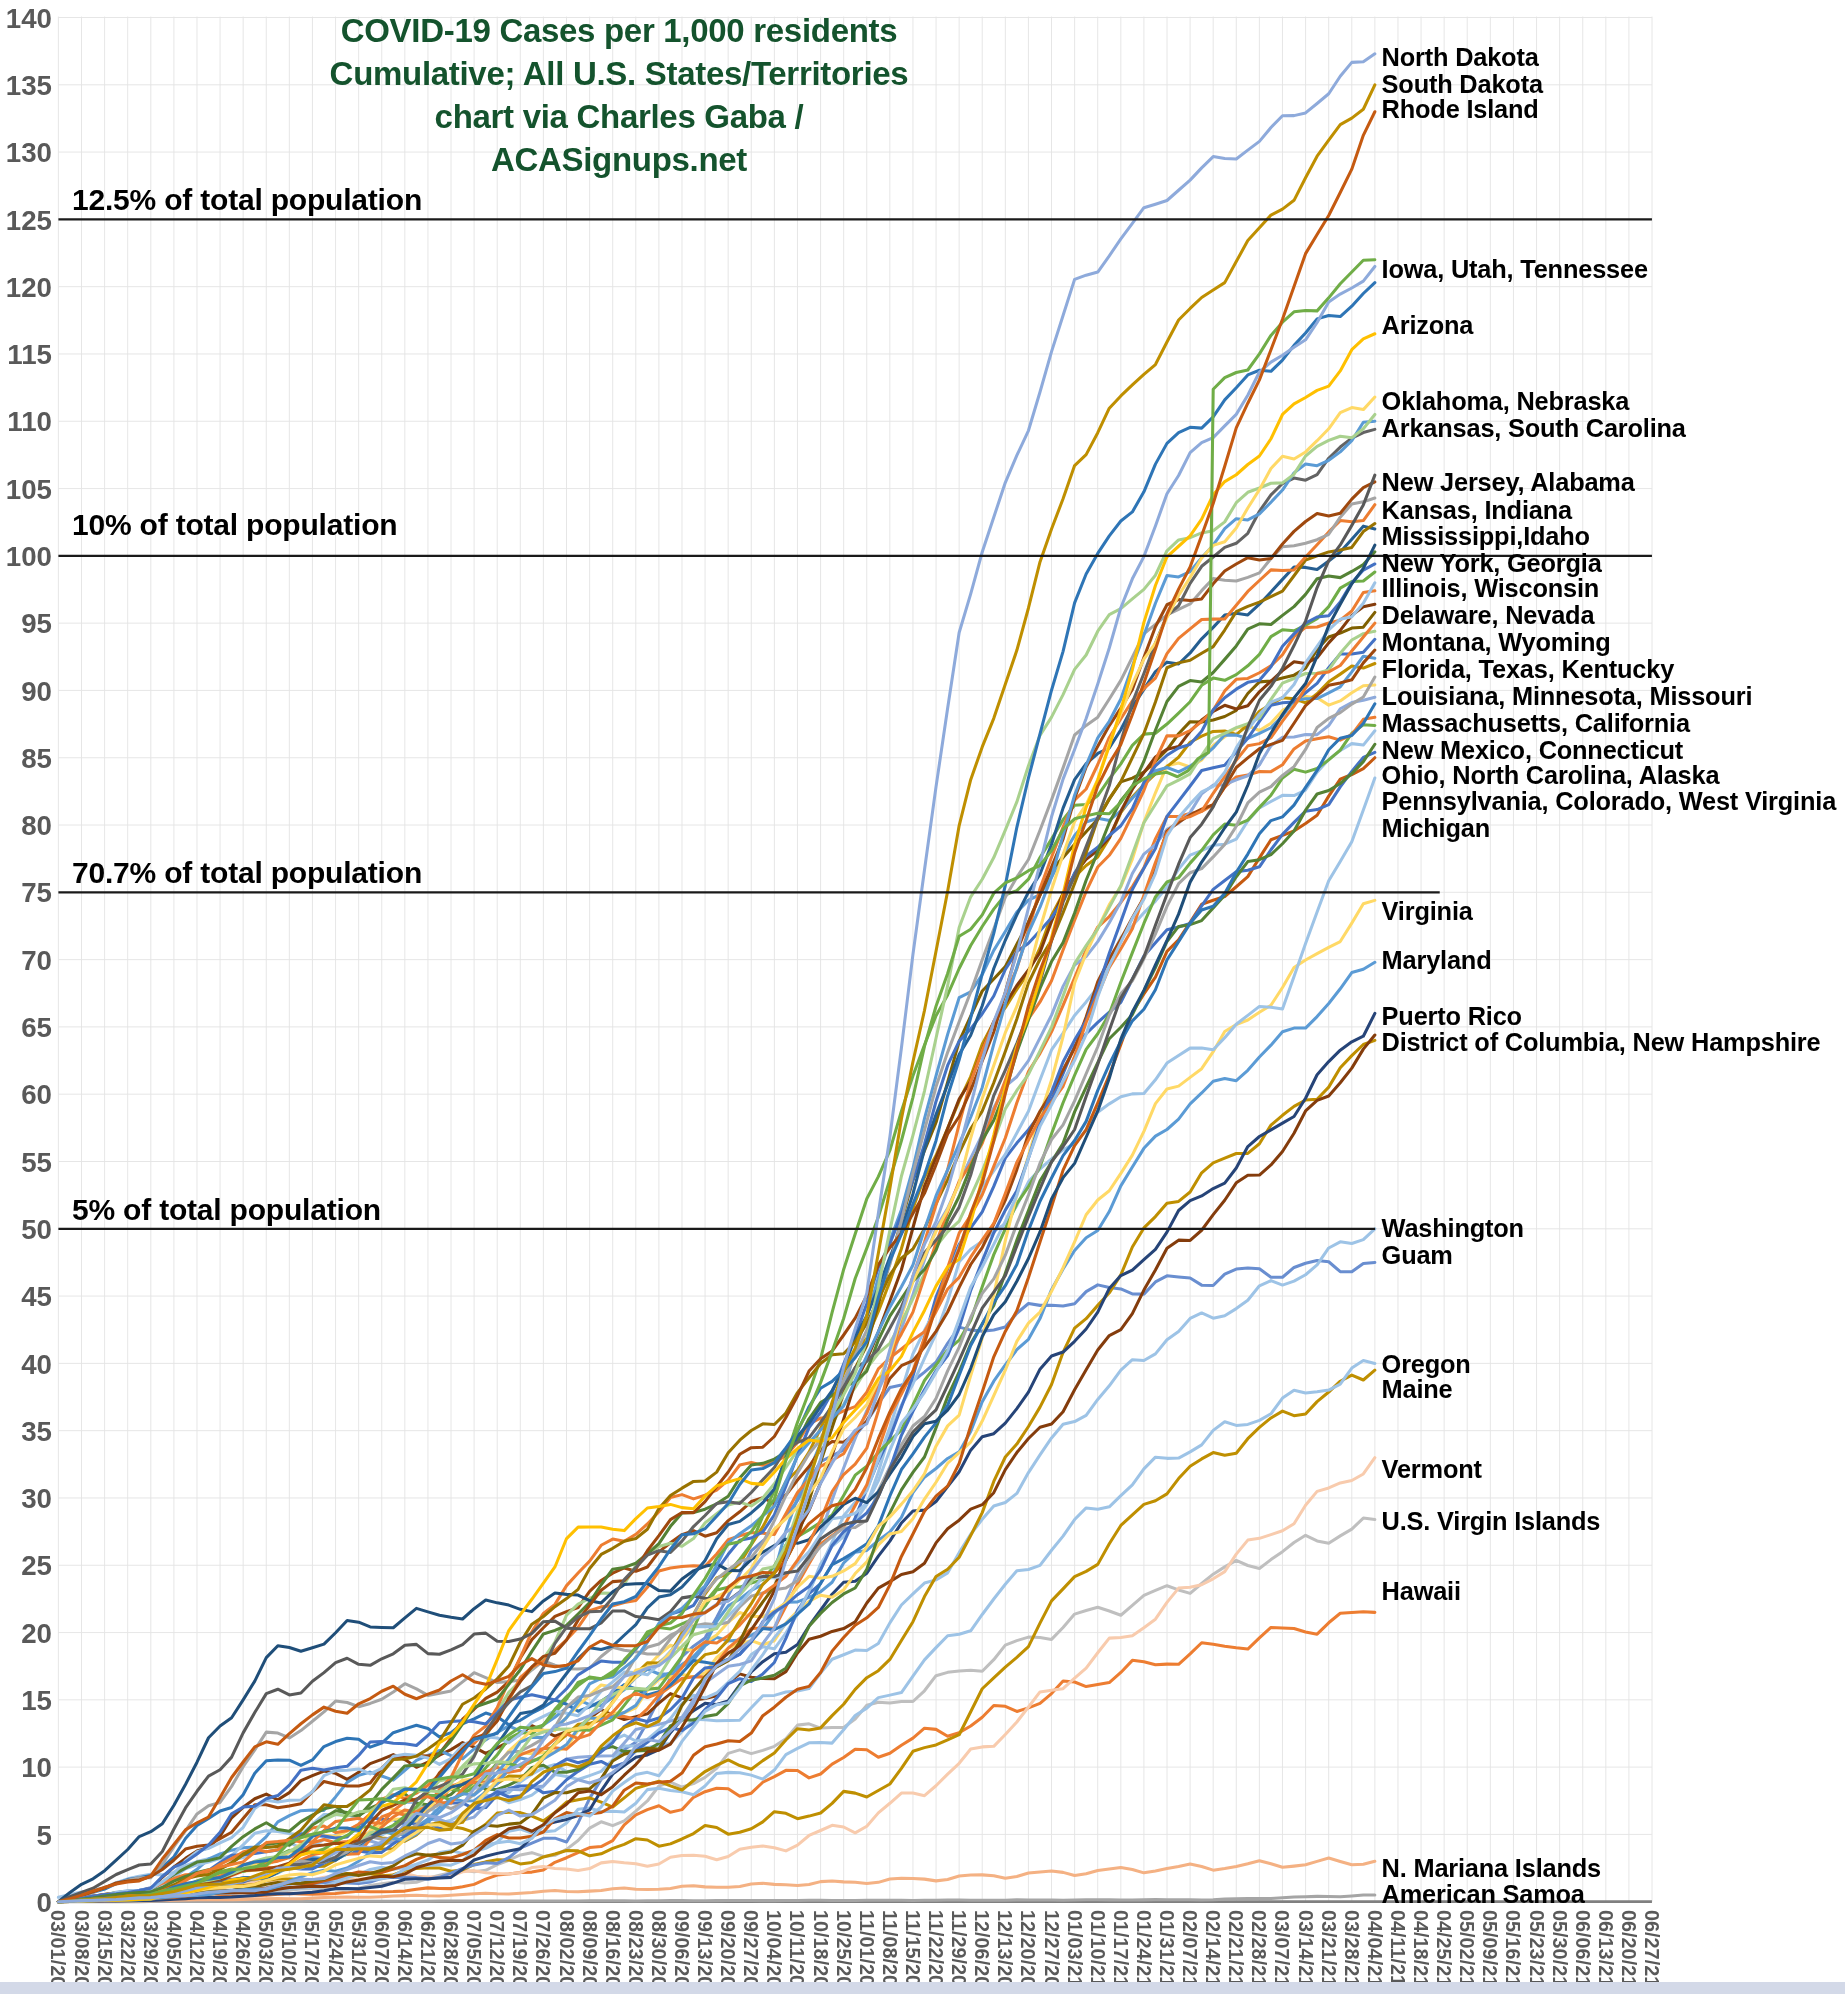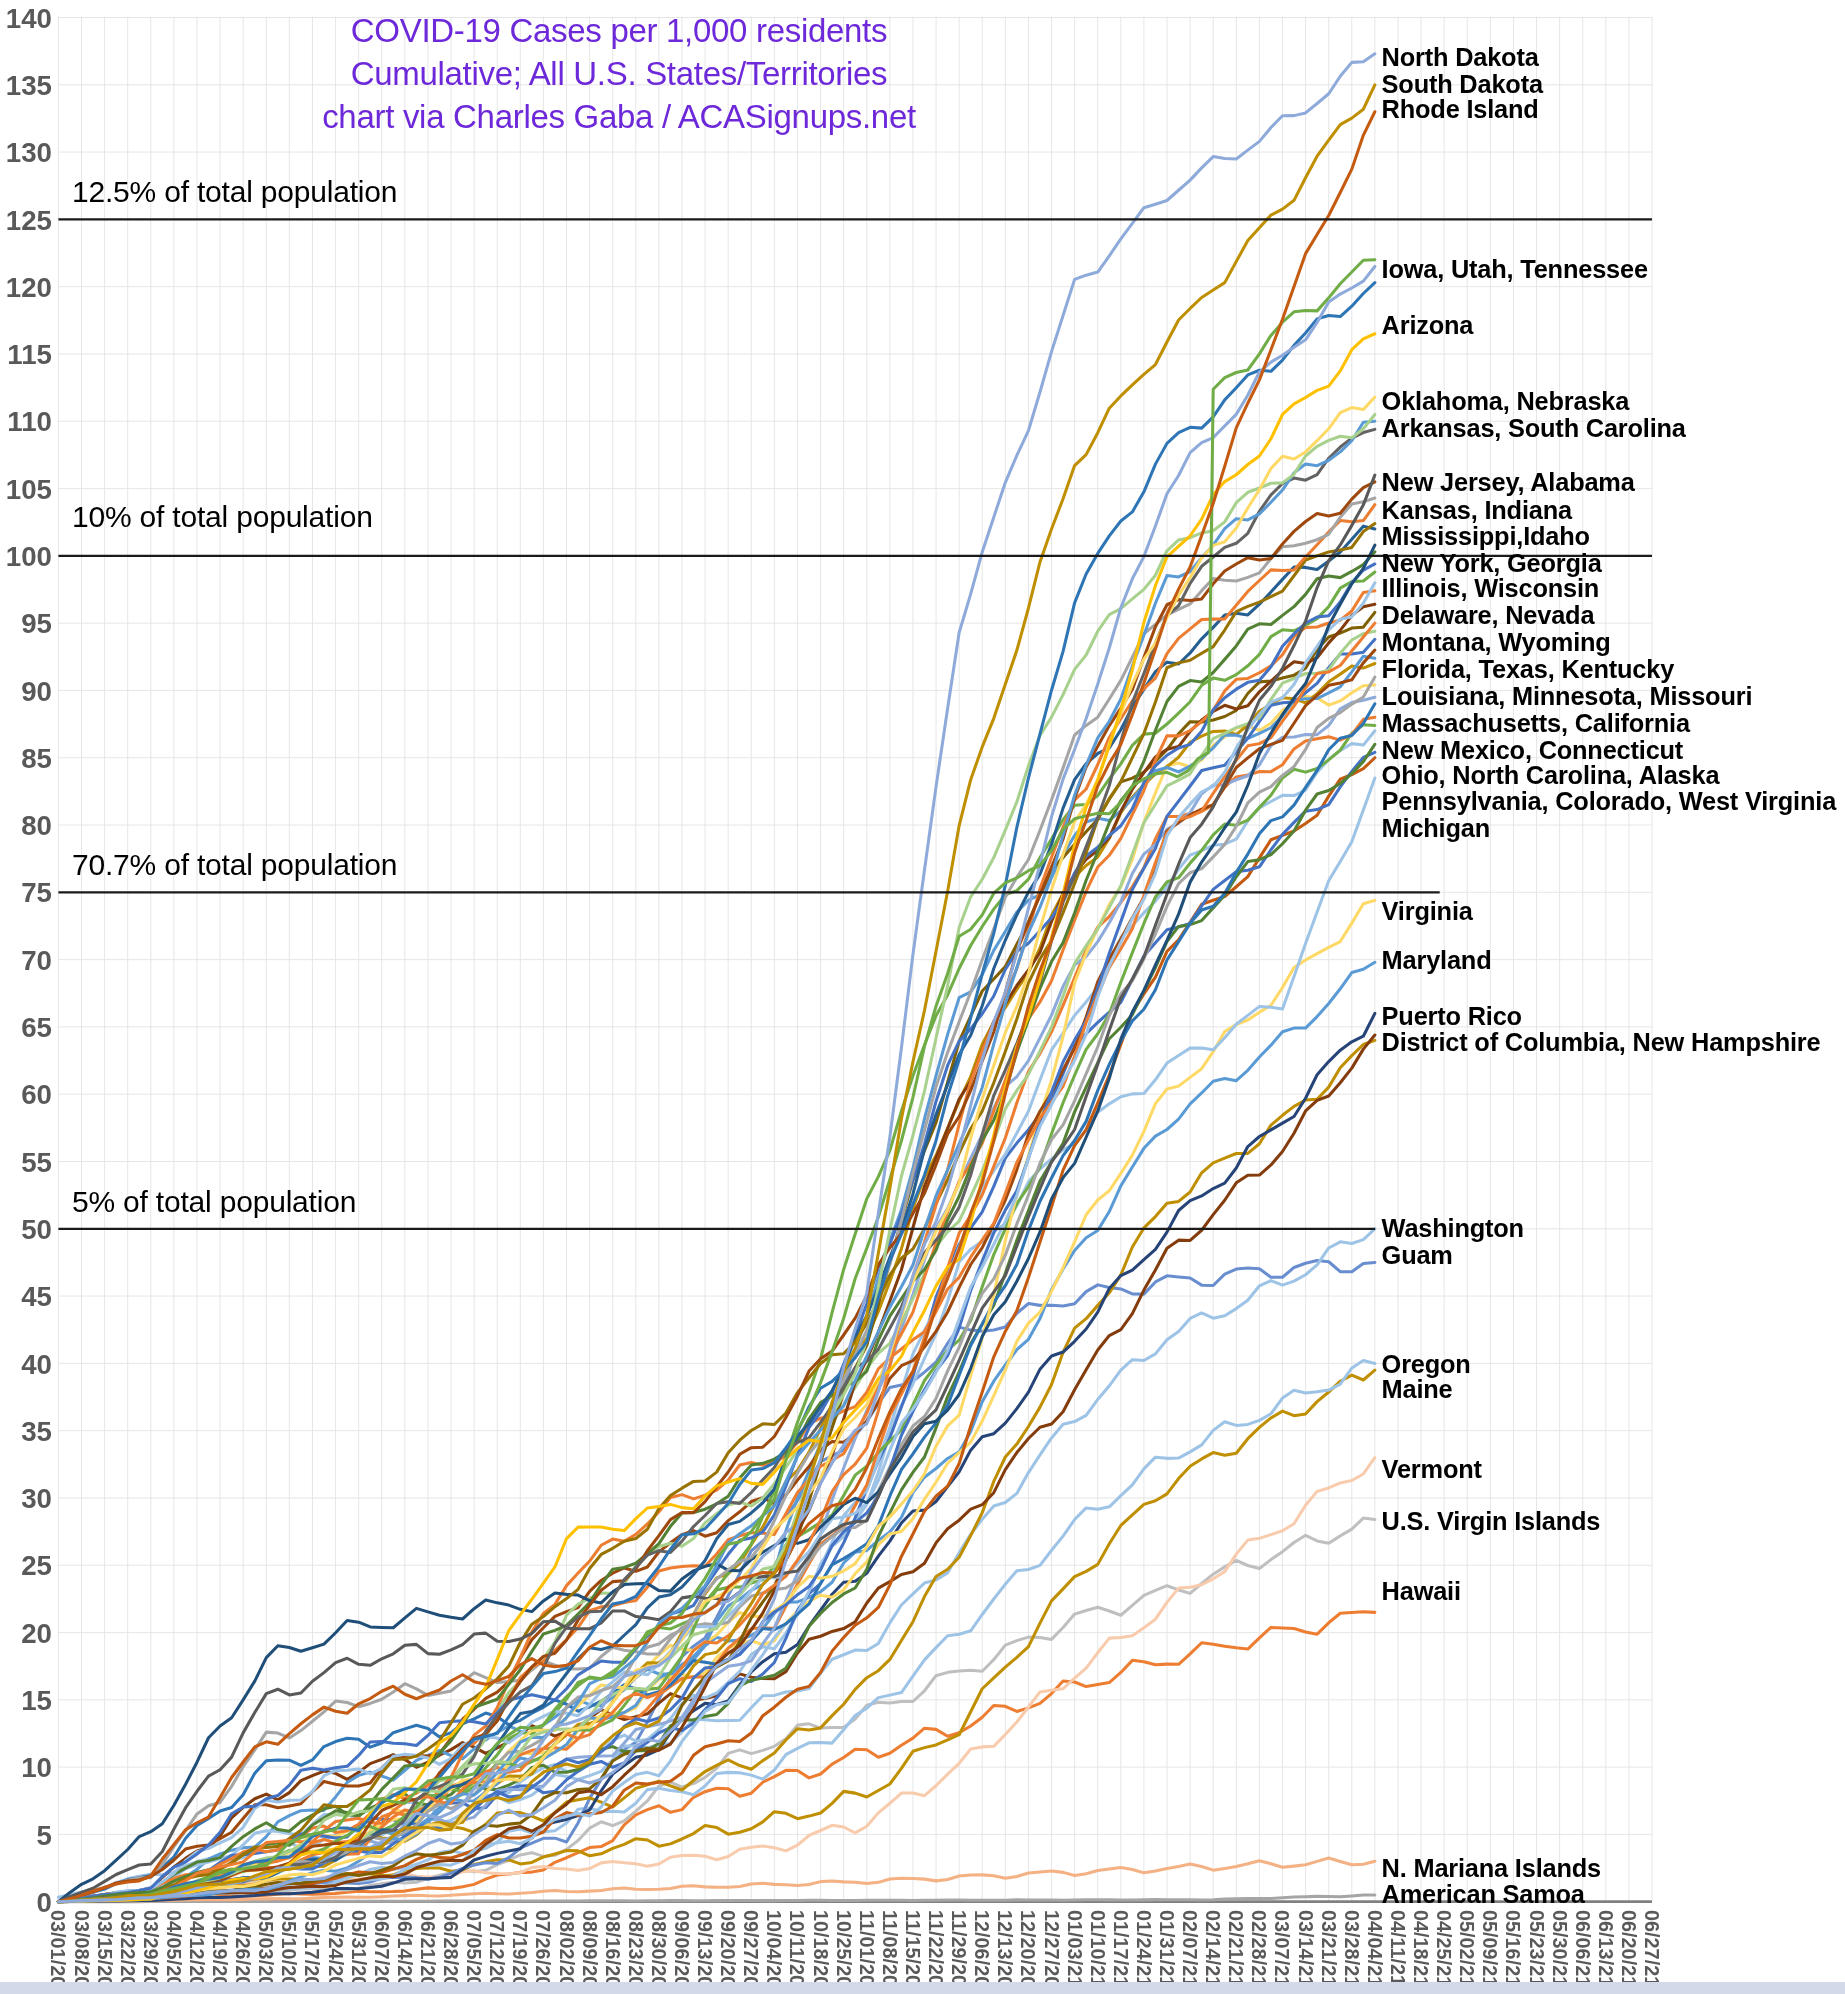--- a/index.html
+++ b/index.html
@@ -1,21 +1,21 @@
 <!DOCTYPE html>
 <html style="font-size:14.8px"><head>
 <meta charset="utf-8">
 <style>
   html,body{margin:0;padding:0;background:#ffffff;}
   .canvas{position:relative;width:1846px;height:1994px;background:#fff;overflow:hidden;
           font-family:"Liberation Sans", sans-serif;}
   .chart-title{position:absolute;left:305px;top:9.2px;width:628px;text-align:center;
-          font-weight:normal;font-size:33px;line-height:43px;color:#6d28d9;letter-spacing:-0.3px;}
-  .ref-label{position:absolute;left:72px;font-weight:normal;font-size:30px;color:#000;
-          letter-spacing:-0.2px;white-space:nowrap;}
+          font-weight:bold;font-size:33px;line-height:43px;color:#14532d;letter-spacing:-0.3px;}
+  .ref-label{position:absolute;left:72px;font-weight:bold;font-size:30px;color:#000;
+          letter-spacing:-0.2px;white-space:nowrap;margin-top:8px;}
   .bottom-strip{position:absolute;left:0;bottom:0;width:1846px;height:12px;background:#d3d9e8;}
   svg{position:absolute;left:0;top:0;}
   text{font-family:"Liberation Sans", sans-serif;}
 </style>
 </head>
 <body>
 
 <div class="canvas">
   <svg id="chart" width="1846" height="1994" viewBox="0 0 2000 2161">
       <line x1="63" y1="18" x2="63" y2="2061" stroke="#e4e4e4" stroke-width="1"></line>

